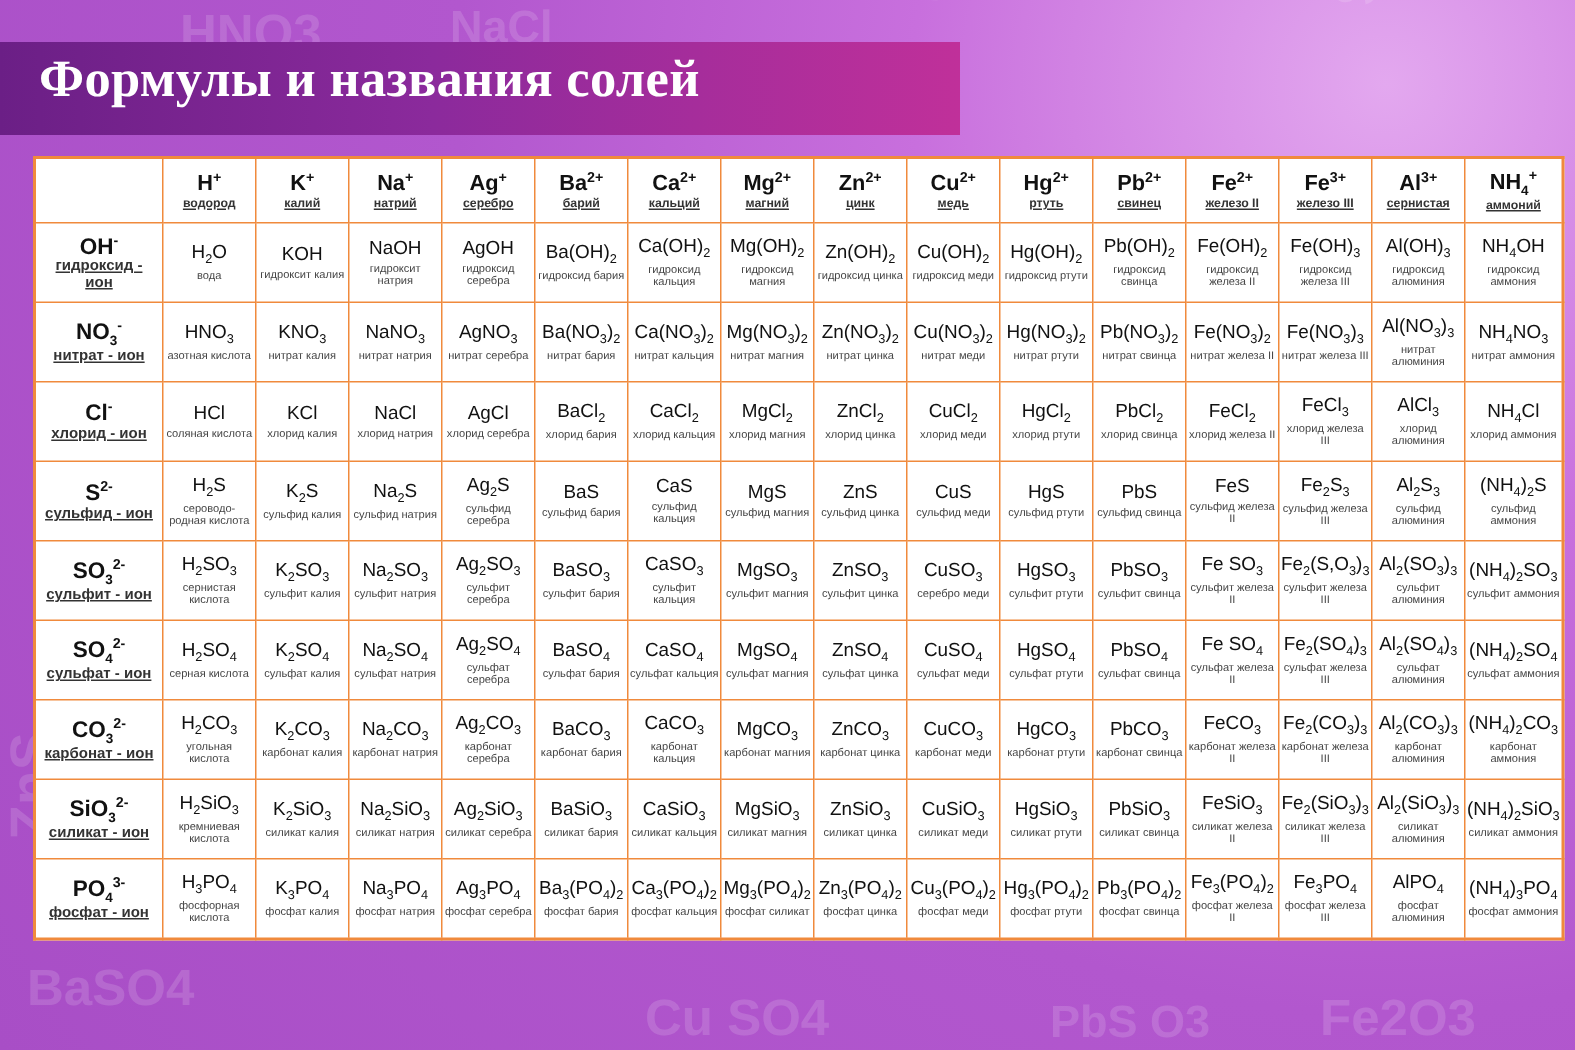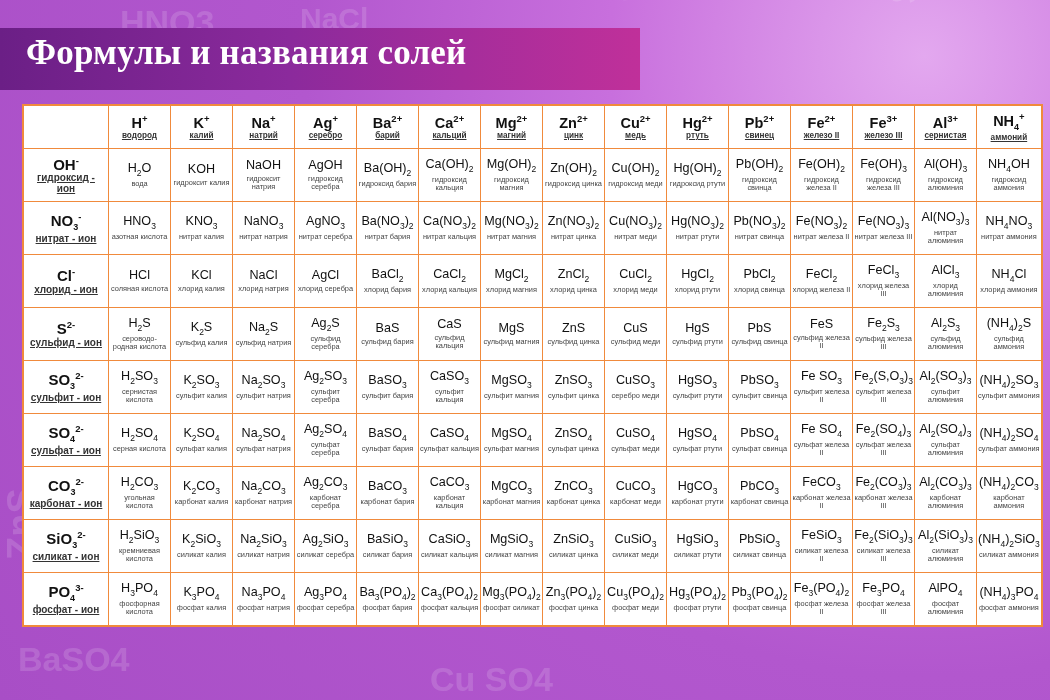--- a/index.html
+++ b/index.html
@@ -76,20 +76,22 @@
     <span style="left: 600px; top: 2px; font-size: 44px; transform: rotate(-90deg); transform-origin: left top;">Cu SO4</span>
     <span style="left: 880px; top: 4px; font-size: 42px; transform: rotate(-90deg); transform-origin: left top;">SO4</span>
     <span style="left: 20px; top: 330px; font-size: 40px; transform: rotate(-90deg); transform-origin: left top;">CaCO3</span>
     <span style="left: 0px; top: 560px; font-size: 38px; transform: rotate(-90deg); transform-origin: left top;">ZnS</span>
     <span style="left: 18px; top: 640px; font-size: 34px; transform: rotate(0deg); transform-origin: left top;">BaSO4</span>
     <span style="left: 960px; top: 330px; font-size: 40px; transform: rotate(-90deg); transform-origin: left top;">K2S</span>
     <span style="left: 1000px; top: 560px; font-size: 38px; transform: rotate(-90deg); transform-origin: left top;">AlPO4</span>
     <span style="left: 120px; top: 3px; font-size: 34px; transform: rotate(0deg); transform-origin: left top;">HNO3</span>
     <span style="left: 300px; top: 2px; font-size: 30px; transform: rotate(0deg); transform-origin: left top;">NaCl</span>
     <span style="left: 430px; top: 660px; font-size: 34px; transform: rotate(0deg); transform-origin: left top;">Cu SO4</span>
+    <span style="left: 700px; top: 665px; font-size: 30px; transform: rotate(0deg); transform-origin: left top;">PbS O3</span>
+    <span style="left: 880px; top: 660px; font-size: 34px; transform: rotate(0deg); transform-origin: left top;">Fe2O3</span>
   </div>
 
 <div id="banner">
   <h1>Формулы и названия солей</h1>
 </div>
 
 <div id="tablewrap">
   <table>
     <thead>
       <tr>

